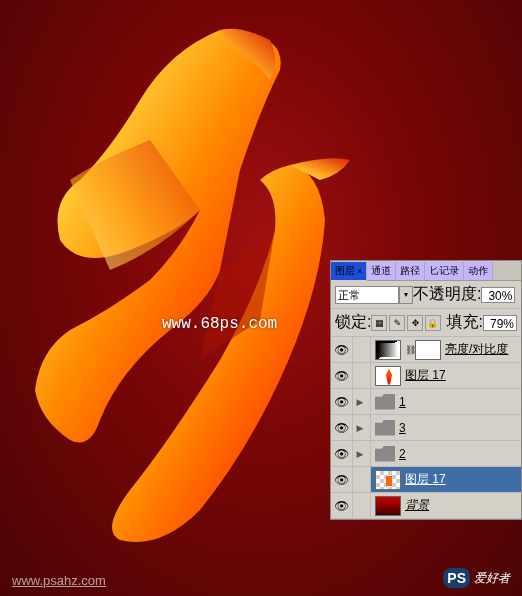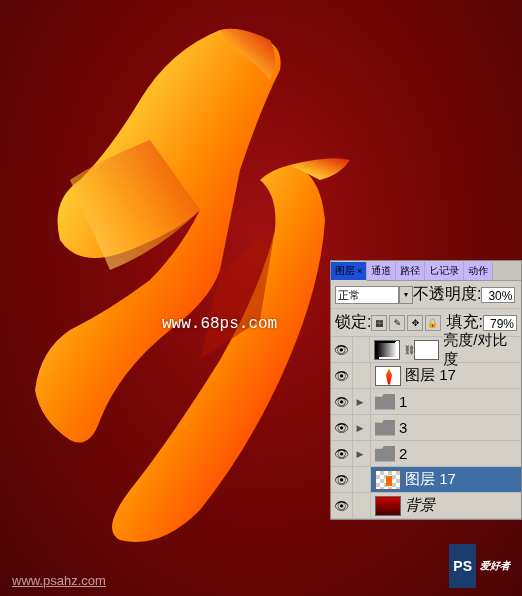--- a/index.html
+++ b/index.html
@@ -23,28 +23,27 @@
       bottom: 8px; right: 12px;
       display: flex;
       align-items: center;
       gap: 4px;
     }
     .ps-logo {
       background: #1a3d6e;
       color: #fff;
       font-weight: bold;
       font-size: 14px;
-      padding: 14px 4px;
-      border-radius: 0;
+      padding: 2px 4px;
+      border-radius: 8px;
     }
     .wb-text {
       color: #fff;
-      font-size: 10px;
+      font-size: 12px;
       font-style: italic;
-      font-weight: bold;
     }
     .wb-url {
       position: absolute;
       bottom: 8px; left: 12px;
       color: rgba(255,255,255,0.6);
       font-size: 13px;
       text-decoration: underline;
     }
     
     
@@ -185,21 +184,21 @@
     }
     .thumb.bg {
       background: linear-gradient(#c00, #400);
     }
     .thumb.folder {
       width: 20px; height: 16px;
       background: #888;
       clip-path: polygon(0 20%, 35% 20%, 45% 0, 100% 0, 100% 100%, 0 100%);
       border: none;
     }
-    .layer-name { font-size: 15px; }
+    .layer-name { font-size: 12px; text-decoration: underline; }
     .tri { font-size: 9px; margin-right: 3px; color: #555; }
     
     
     .fire-svg { position: absolute; top: 20px; left: 20px; }
   </style>
 </head>
 <body>
 
 <div class="canvas">
 

